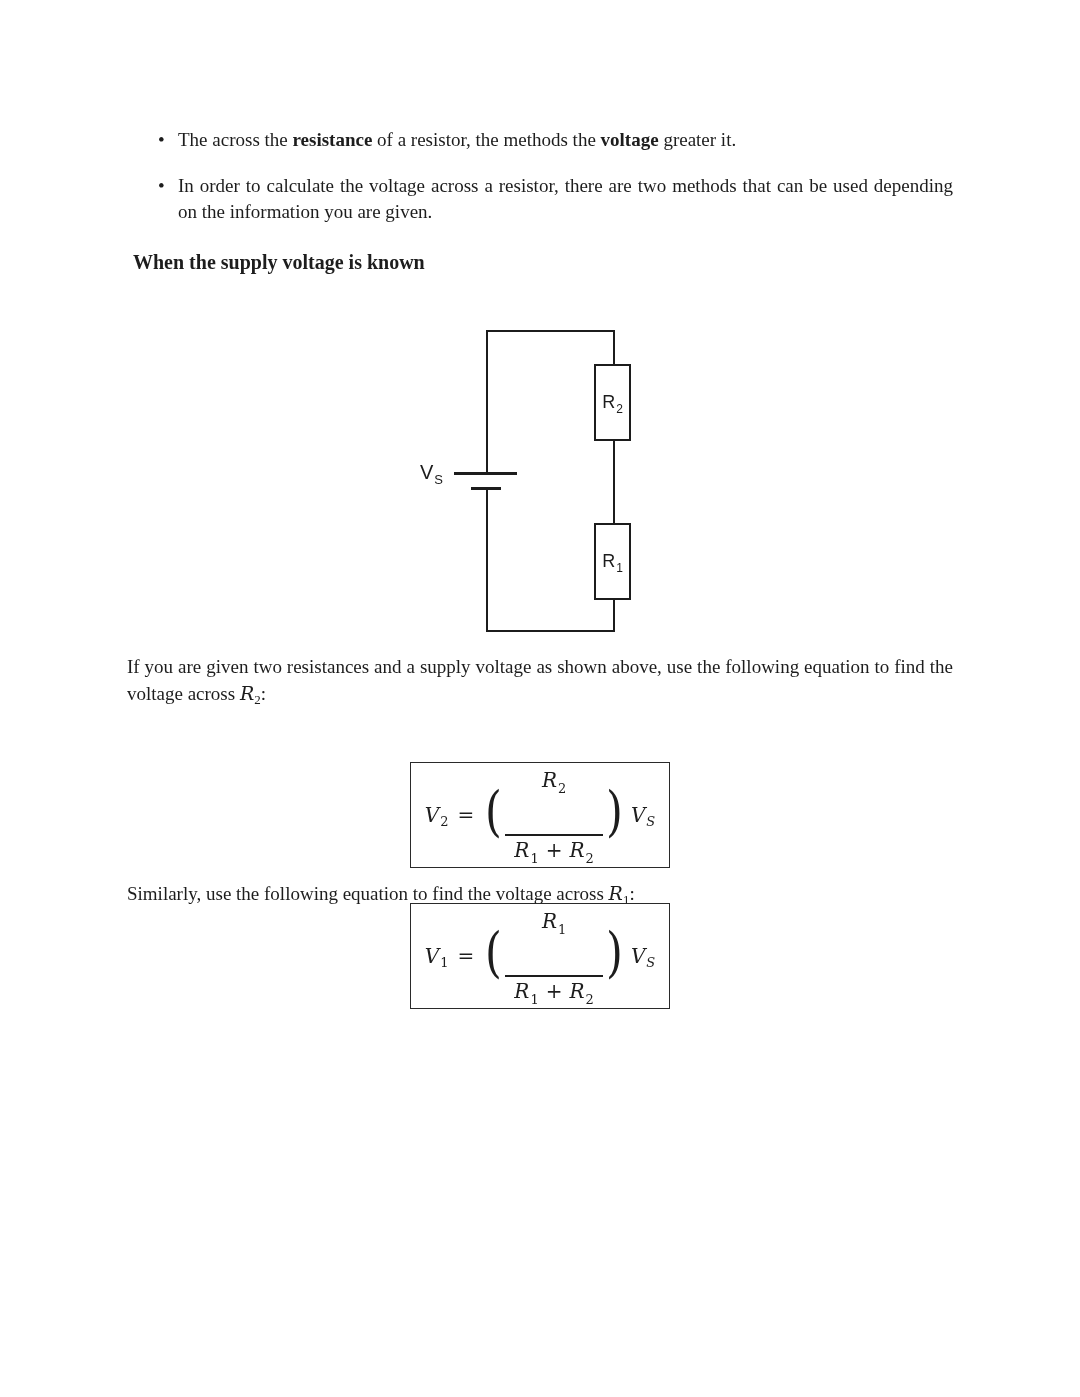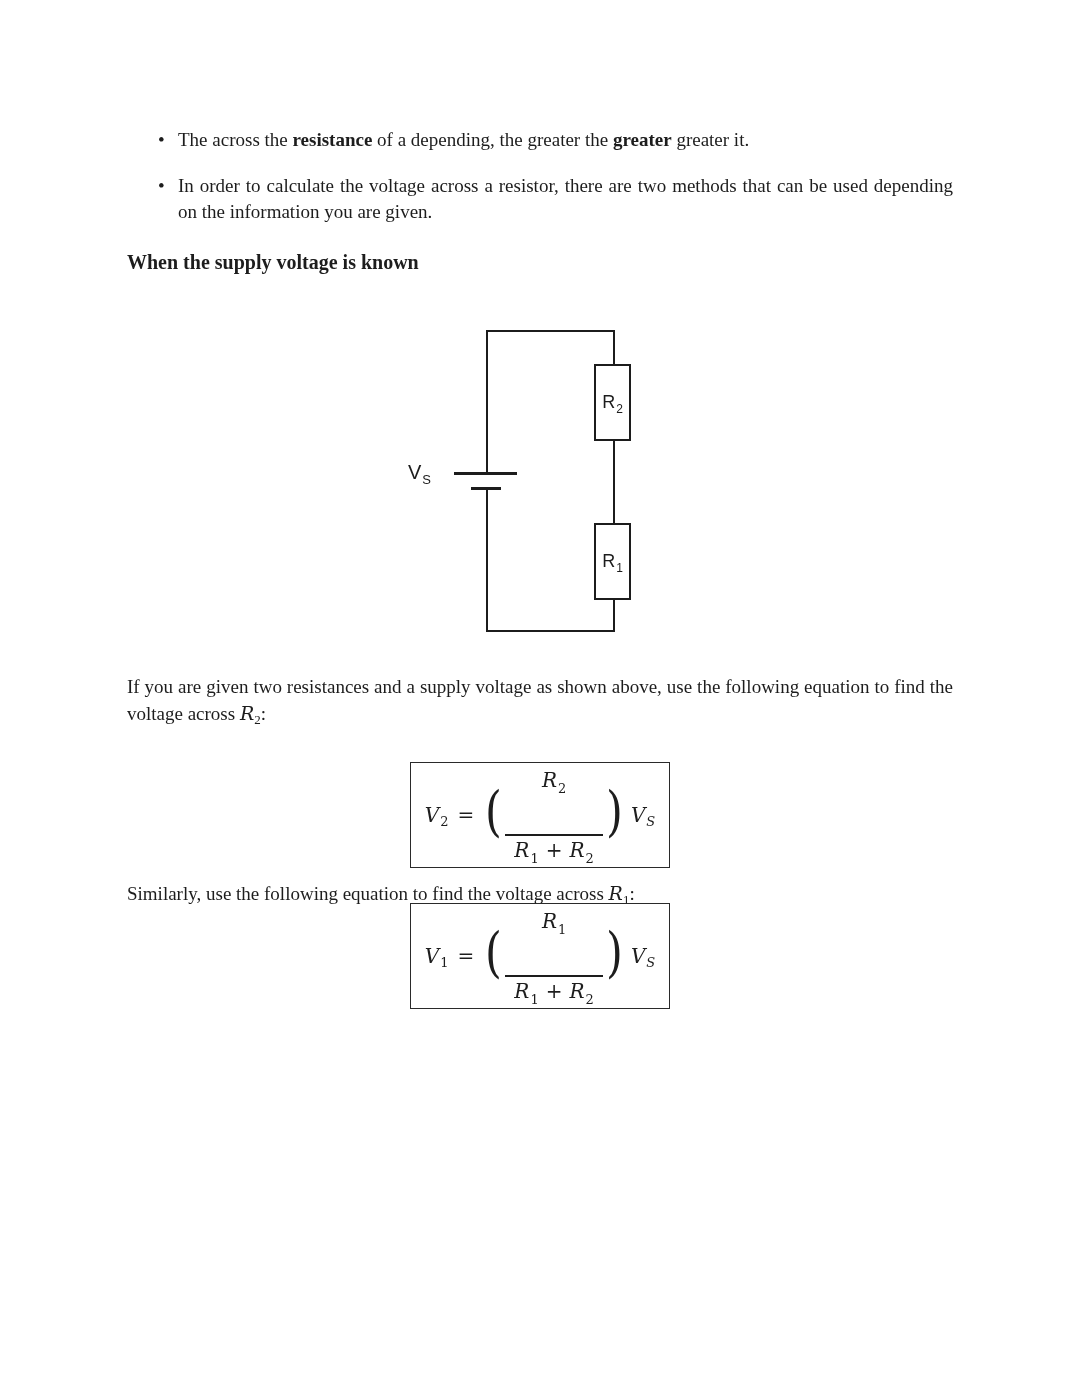--- a/index.html
+++ b/index.html
@@ -24,28 +24,28 @@
   }
   .bullets { top: 127px; list-style: none; }
   .bullet-item { position: relative; padding-left: 51px; }
   .bullet-item + .bullet-item { margin-top: 20px; }
   .bullet-glyph { position: absolute; left: 31px; top: 0; }
   .justify { text-align: justify; }
   b { font-weight: bold; margin-top: 48px; }
 
   .heading {
     position: absolute;
-    left: 127px;
+    left: 133px;
     top: 249px;
     font-size: 20px;
     line-height: 26px;
     font-weight: bold;
   }
 
-  .para-r2 { top: 674px; }
+  .para-r2 { top: 654px; }
   .para-r1 { top: 880px; }
 
   .mi { font-style: italic; font-family: "DejaVu Serif", serif; }
   .msub-inline {
     font-size: 13px;
     position: relative;
     top: 4px;
     font-style: normal;
     font-family: "Liberation Serif", serif;
   }
@@ -68,21 +68,21 @@
     font-size: 18px;
     color: #1c1c1c;
     white-space: nowrap;
   }
   .clabel .csub {
     font-size: 12px;
     position: relative;
     top: 5px;
     margin-left: 1px;
   }
-  .vs-label { position: absolute; left: 408px; top: 461px; font-size: 20px; }
+  .vs-label { position: absolute; left: 420px; top: 461px; font-size: 20px; }
   .vs-label .csub { font-size: 13px; }
 
   
   .eq-row {
     position: absolute;
     left: 127px;
     width: 826px;
     display: flex;
     justify-content: center;
   }
@@ -124,21 +124,21 @@
   .frac .den { border-top: 2px solid #1d1d1d; padding: 2px 9px 0; white-space: nowrap; margin-top: 40px; }
 </style>
 </head>
 <body>
 
 <div class="page">
 
   <ul class="textblock bullets">
     <li class="bullet-item">
       <span class="bullet-glyph">•</span>
-      <span class="bullet-text"><span>The across the </span><b>resistance</b><span> of a depending, the greater the </span><b>greater</b><span> greater it.</span></span>
+      <span class="bullet-text"><span>The across the </span><b>resistance</b><span> of a resistor, the methods the </span><b>voltage</b><span> greater it.</span></span>
     </li>
     <li class="bullet-item">
       <span class="bullet-glyph">•</span>
       <span class="bullet-text justify" style="display:block;"><span>In order to calculate the voltage across a resistor, there are two methods that can be used depending on the information you are given.</span></span>
     </li>
   </ul>
 
   <div class="heading">When the supply voltage is known</div>
 
   <div class="circuit">

